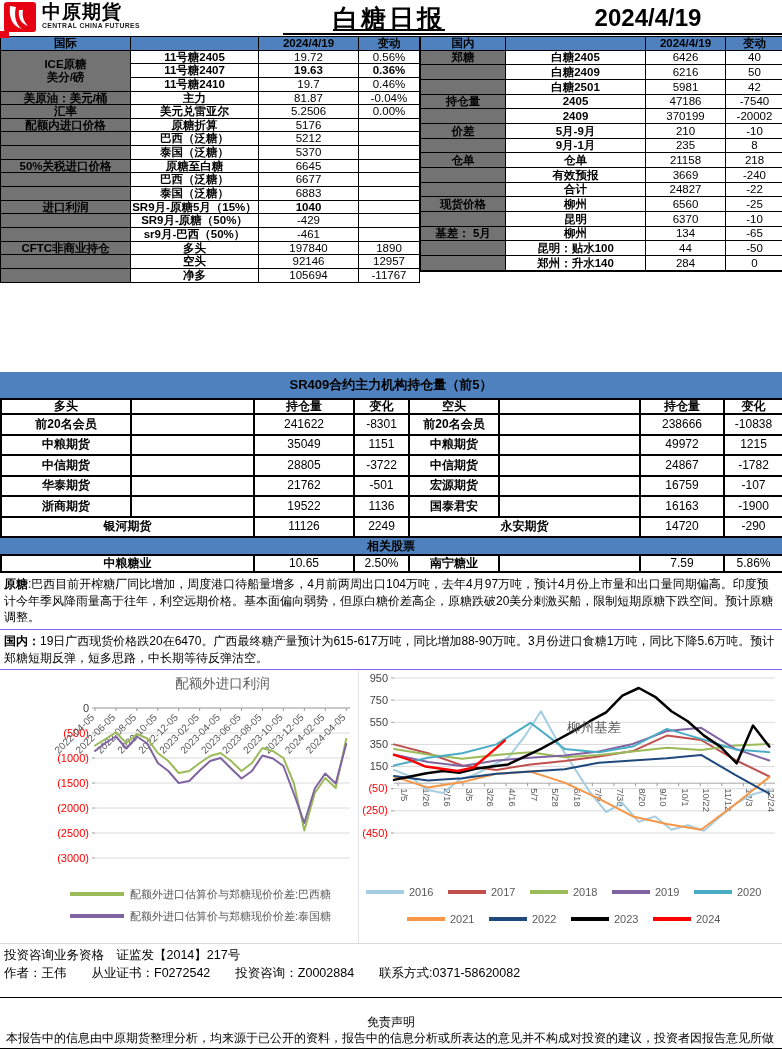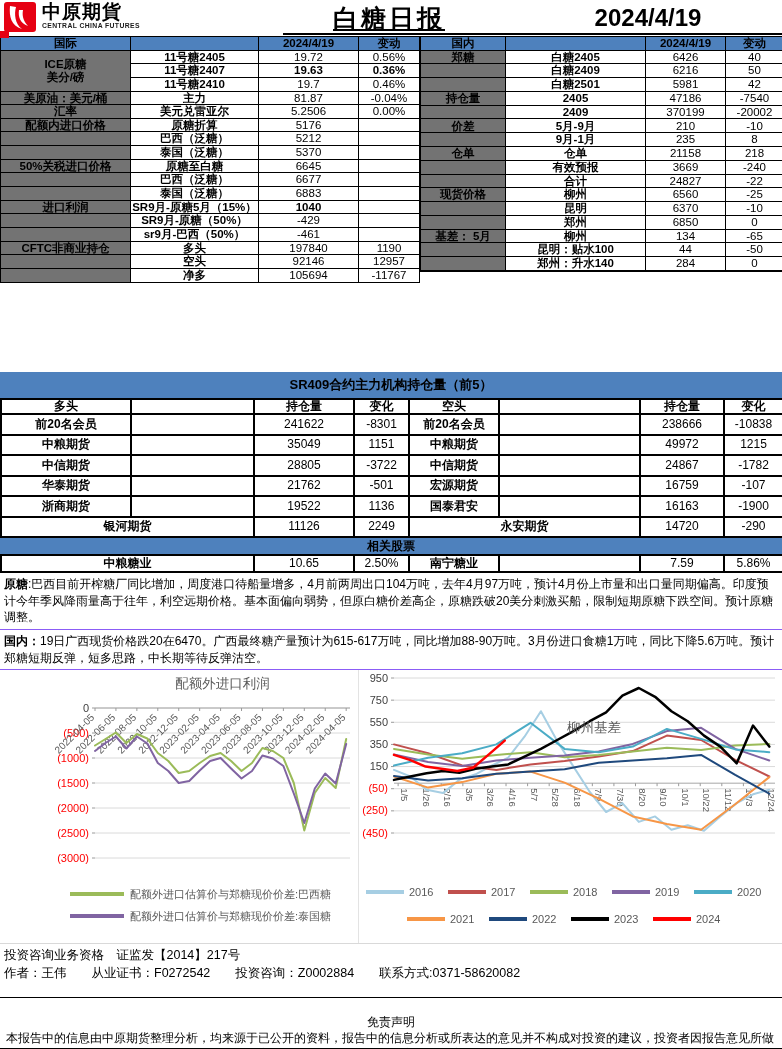--- a/index.html
+++ b/index.html
@@ -174,21 +174,21 @@
           <tr>
             <td class="glabel"></td>
             <td class="name">sr9月-巴西（50%）</td>
             <td class="val">-461</td>
             <td class="chg"></td>
           </tr>
           <tr>
             <td class="glabel">CFTC非商业持仓</td>
             <td class="name">多头</td>
             <td class="val">197840</td>
-            <td class="chg">1190</td>
+            <td class="chg">1890</td>
           </tr>
           <tr>
             <td class="glabel"></td>
             <td class="name">空头</td>
             <td class="val">92146</td>
             <td class="chg">12957</td>
           </tr>
           <tr>
             <td class="glabel"></td>
             <td class="name">净多</td>
@@ -277,26 +277,20 @@
             <td class="glabel">现货价格</td>
             <td class="name">柳州</td>
             <td class="val">6560</td>
             <td class="chg">-25</td>
           </tr>
           <tr>
             <td class="glabel"></td>
             <td class="name">昆明</td>
             <td class="val">6370</td>
             <td class="chg">-10</td>
-          </tr>
-          <tr>
-            <td class="glabel"></td>
-            <td class="name">郑州</td>
-            <td class="val">6850</td>
-            <td class="chg">0</td>
           </tr>
           <tr>
             <td class="glabel bluecell">基差：  5月</td>
             <td class="name">柳州</td>
             <td class="val">134</td>
             <td class="chg">-65</td>
           </tr>
           <tr>
             <td class="glabel"></td>
             <td class="name">昆明：贴水100</td>

